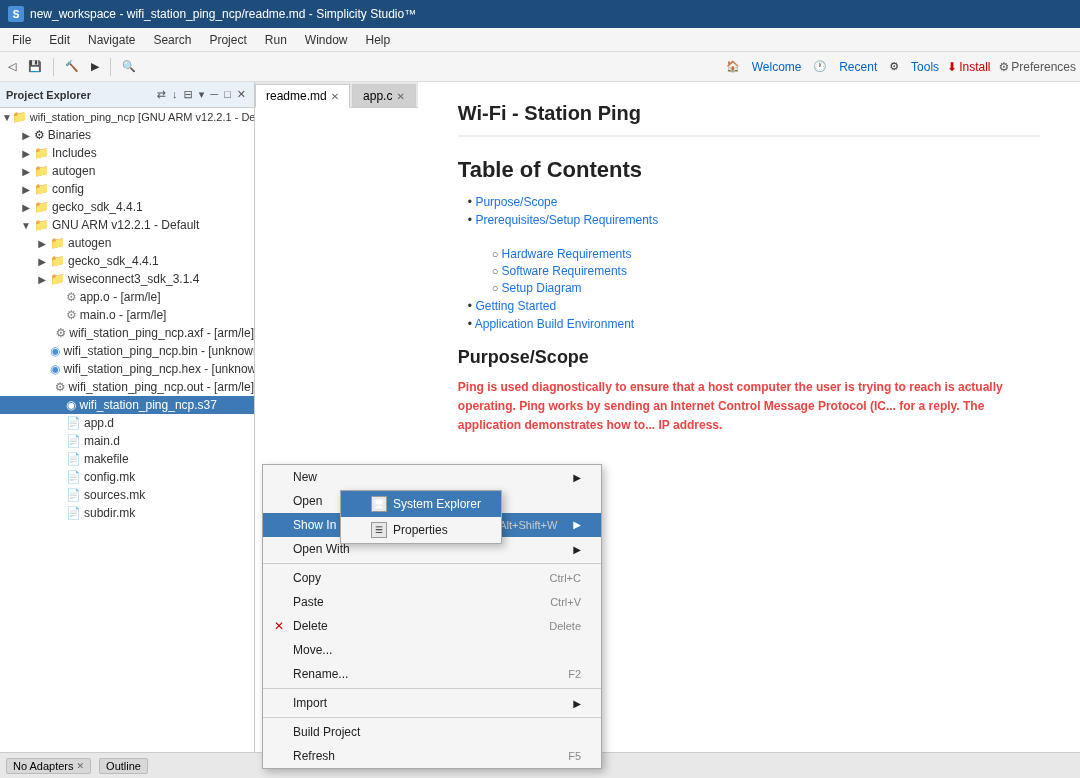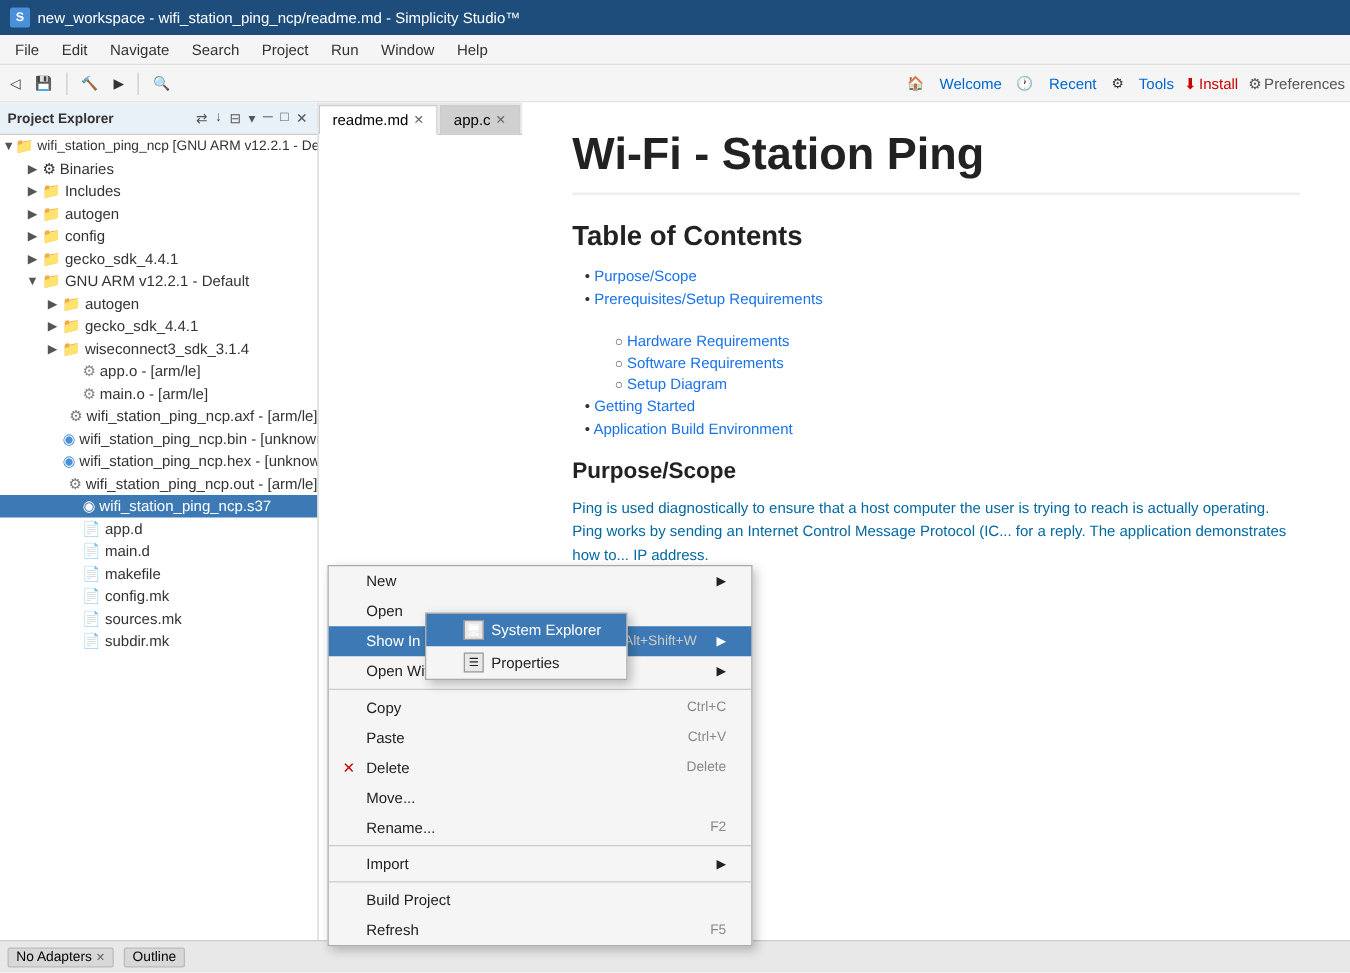--- a/index.html
+++ b/index.html
@@ -127,31 +127,31 @@
     .tab.active { background: white; border-bottom: 1px solid white; margin-bottom: -1px; z-index: 1; }
     .tab-close { color: #666; font-size: 10px; cursor: pointer; }
 
     
     .readme-content {
       flex: 1;
       overflow-y: auto;
       padding: 20px 40px;
       background: white;
     }
-    .readme-h1 { font-size: 36px; font-weight: bold; color: #222; margin-bottom: 20px; border-bottom: 2px solid #eee; padding-bottom: 10px; }
+    .readme-h1 { font-size: 20px; font-weight: bold; color: #222; margin-bottom: 20px; border-bottom: 2px solid #eee; padding-bottom: 10px; }
     .readme-h2 { font-size: 22px; font-weight: bold; color: #222; margin-bottom: 12px; }
     .readme-h3 { font-size: 18px; font-weight: bold; color: #222; margin-bottom: 10px; margin-top: 16px; }
     .toc-list { list-style: none; padding-left: 10px; margin-bottom: 16px; }
     .toc-list li { margin: 4px 0; }
     .toc-list li::before { content: "• "; color: #333; }
     .toc-sublist { list-style: none; padding-left: 24px; margin-top: 20px; }
     .toc-sublist li { margin: 3px 0; }
     .toc-sublist li::before { content: "○ "; color: #555; font-size: 11px; }
     .toc-link { color: #1a73e8; text-decoration: none; }
-    .readme-p { color: #0369a1; line-height: 1.6; margin-bottom: 10px; }
+    .readme-p { color: #ef4444; line-height: 1.6; margin-bottom: 10px; font-weight: bold; }
 
     
     .bottom-bar {
       height: 26px;
       background: #e8e8e8;
       border-top: 1px solid #ccc;
       display: flex;
       align-items: center;
       padding: 0 6px;
       gap: 8px;
@@ -170,21 +170,21 @@
 
     
     .context-menu-overlay {
       position: absolute;
       top: 0; left: 0; right: 0; bottom: 0;
       z-index: 100;
     }
     .context-menu {
       position: absolute;
       left: 262px;
-      top: 452px;
+      top: 464px;
       background: #f5f5f5;
       border: 1px solid #aaa;
       box-shadow: 3px 3px 8px rgba(0,0,0,0.25);
       min-width: 340px;
       font-size: 12px;
       z-index: 200;
     }
     .ctx-item {
       padding: 5px 20px 5px 30px;
       cursor: pointer;

